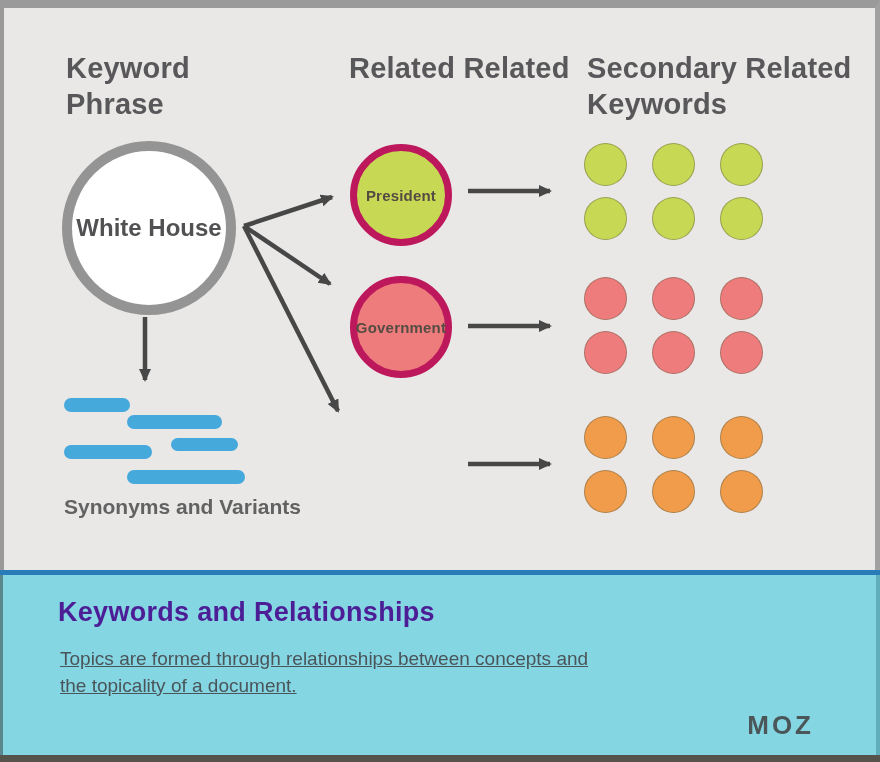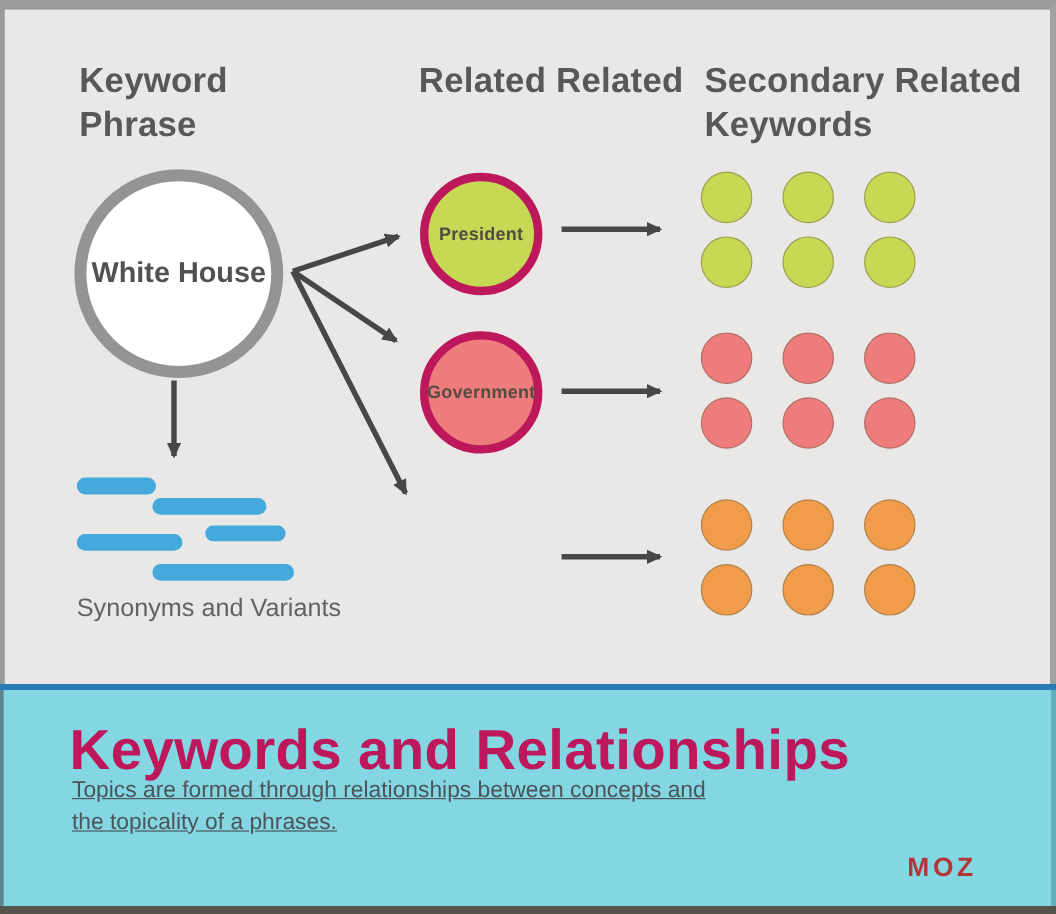--- a/index.html
+++ b/index.html
@@ -55,42 +55,42 @@
   .arrows { position:absolute; left:0; top:0; }
 
   .syn-bar { position:absolute; height:14px; border-radius:7px; }
   #bar-0 { left:60px;  top:390px; width:66px;  }
   #bar-1 { left:123px; top:407px; width:95px;  }
   #bar-2 { left:167px; top:430px; width:67px; height:13px; }
   #bar-3 { left:60px;  top:437px; width:88px;  }
   #bar-4 { left:123px; top:462px; width:118px; }
   .syn-label {
     position:absolute; left:60px; top:487px;
-    font-weight:normal; font-size:21px; color:#626263;
+    font-weight:bold; font-size:21px; color:#626263;
   }
 
   
   .divider { position:absolute; left:0; top:570px; width:880px; height:5px; background:#2a7cb8; }
   .bottom-panel {
     position:absolute; left:0; top:575px; width:880px; height:180px;
     background:#85d6e3; box-sizing:border-box;
     border-left:3px solid rgba(40,40,40,0.45); border-right:4px solid rgba(30,100,115,0.35);
   }
   .footer-title {
     position:absolute; left:55px; top:22px;
-    font-weight:bold; font-size:47px; color:#be185d; letter-spacing:0.3px;
+    font-weight:bold; font-size:27px; color:#4c1d95; letter-spacing:0.3px;
   }
   .footer-desc {
     position:absolute; left:57px; top:70px;
     font-size:19px; line-height:27px; color:#4a555a;text-decoration:underline;
   }
   .moz-logo {
     position:absolute; right:62px; top:135px;
-    font-weight:bold; font-size:22px; letter-spacing:3px;
-    color:#b91c1c; opacity:0.85;
+    font-weight:bold; font-size:26px; letter-spacing:3px;
+    color:#404040; opacity:0.85;
   }
   .bottom-strip { position:absolute; left:0; top:755px; width:880px; height:7px; background:#56524c; }
 </style>
 </head>
 <body>
 
 <div id="root">
 
   <div class="top-panel">
 
@@ -158,19 +158,19 @@
     <div class="syn-bar" id="bar-4" style="background: rgb(69, 169, 220);"></div>
     <div class="syn-label">Synonyms and Variants</div>
   </div>
 
   <div class="divider"></div>
 
   <div class="bottom-panel">
     <div class="footer-title">Keywords and Relationships</div>
     <div class="footer-desc">
       <div>Topics are formed through relationships between concepts and</div>
-      <div>the topicality of a phrases.</div>
+      <div>the topicality of a document.</div>
     </div>
     <div class="moz-logo">MOZ</div>
   </div>
 
   <div class="bottom-strip"></div>
 </div>
 
 </body></html>

